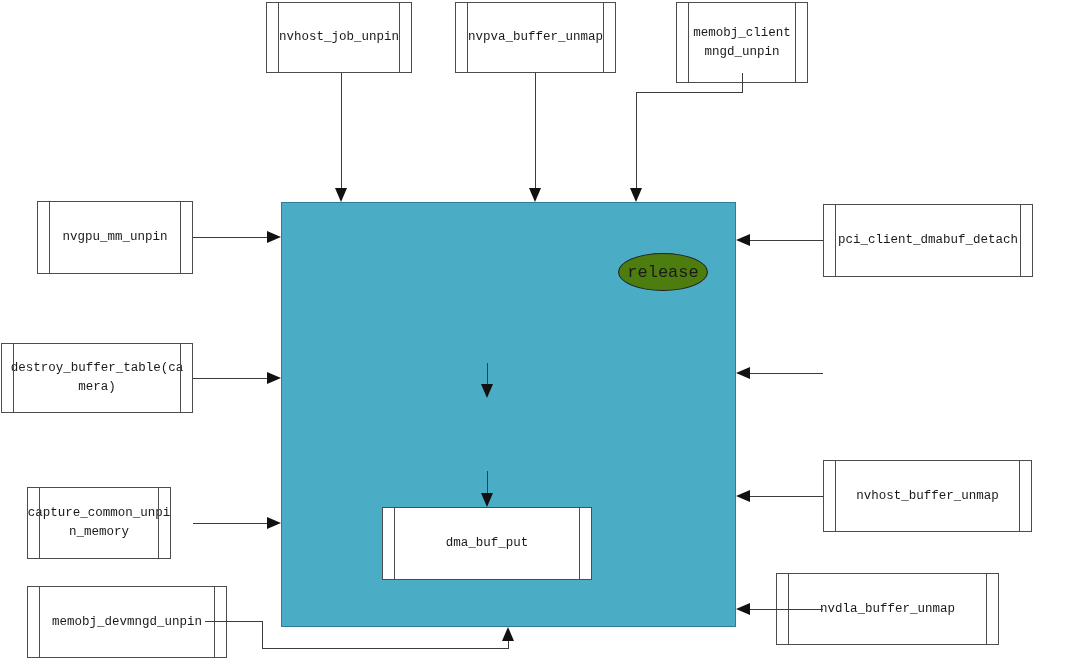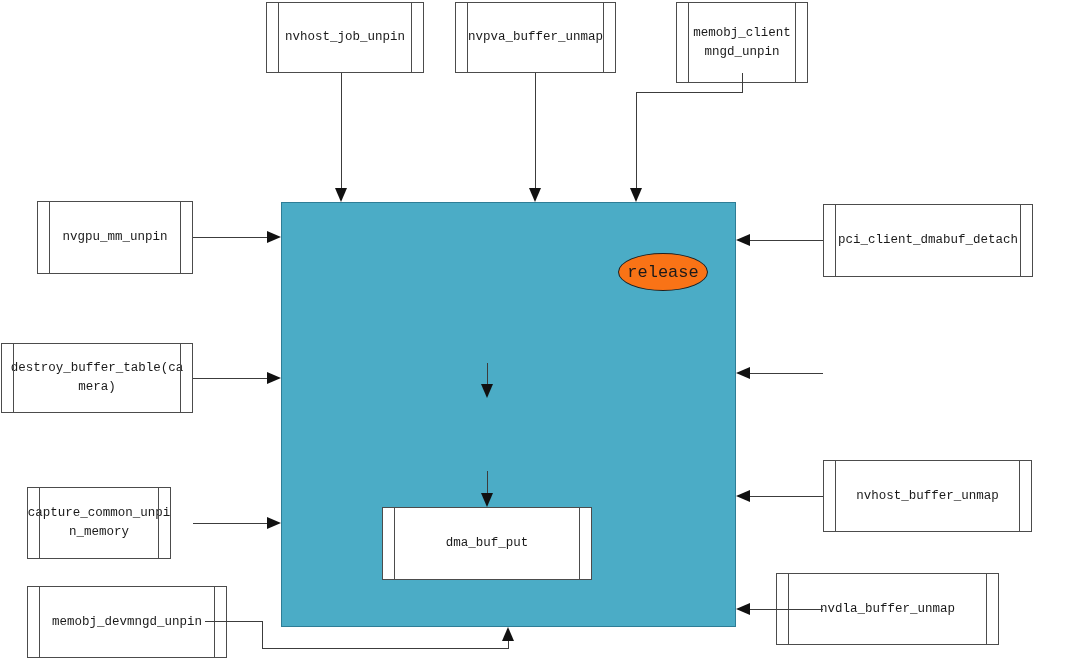--- a/index.html
+++ b/index.html
@@ -31,21 +31,21 @@
     content:"";position:absolute;top:0;bottom:0;right:11px;
     border-left:1px solid #4c4c4c;
   }
   .container-box{
     position:absolute;
     background:#4bacc6;
     border:1px solid #2e7d96;
   }
   .ellipse{
     position:absolute;
-    background:#f97316;
+    background:#4d7c0f;
     border:1px solid #1f1f1f;
     border-radius:50%;
     display:flex;align-items:center;justify-content:center;
     font-size:17px;
   }
   .hline{position:absolute;height:1px;background:#3c3c3c;}
   .vline{position:absolute;width:1px;background:#3c3c3c;}
   .arr{position:absolute;width:0;height:0;}
   .arr-down{border-left:6px solid transparent;border-right:6px solid transparent;border-top:14px solid #111;}
   .arr-up{border-left:6px solid transparent;border-right:6px solid transparent;border-bottom:14px solid #111;}
@@ -60,21 +60,21 @@
   <div class="container-box" style="left:281px;top:202px;width:455px;height:425px"></div>
   <div class="ellipse" style="left:618px;top:253px;width:90px;height:38px">release</div>
 
   <div class="proc" style="left:382px;top:507px;width:210px;height:73px">dma_buf_put</div>
 
   <div class="vline" style="left:487px;top:363px;height:22px"></div>
   <div class="arr arr-down" style="left:481px;top:384px"></div>
   <div class="vline" style="left:487px;top:471px;height:23px"></div>
   <div class="arr arr-down" style="left:481px;top:493px"></div>
 
-  <div class="proc" style="left:266px;top:2px;width:158px;height:71px">nvhost_job_unpin</div>
+  <div class="proc" style="left:266px;top:2px;width:146px;height:71px">nvhost_job_unpin</div>
   <div class="proc" style="left:455px;top:2px;width:161px;height:71px">nvpva_buffer_unmap</div>
   <div class="proc" style="left:676px;top:2px;width:132px;height:81px">memobj_client
 mngd_unpin</div>
 
   <div class="vline" style="left:341px;top:73px;height:116px"></div>
   <div class="arr arr-down" style="left:335px;top:188px"></div>
 
   <div class="vline" style="left:535px;top:73px;height:116px"></div>
   <div class="arr arr-down" style="left:529px;top:188px"></div>
 

